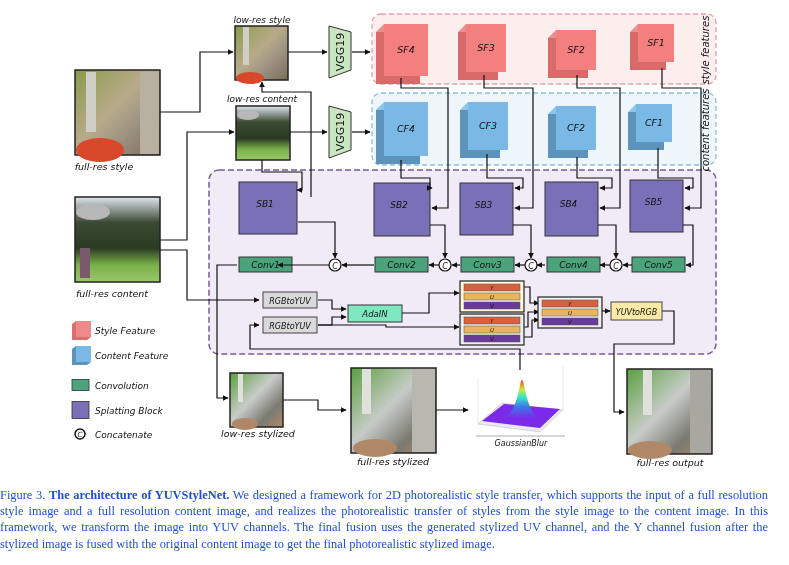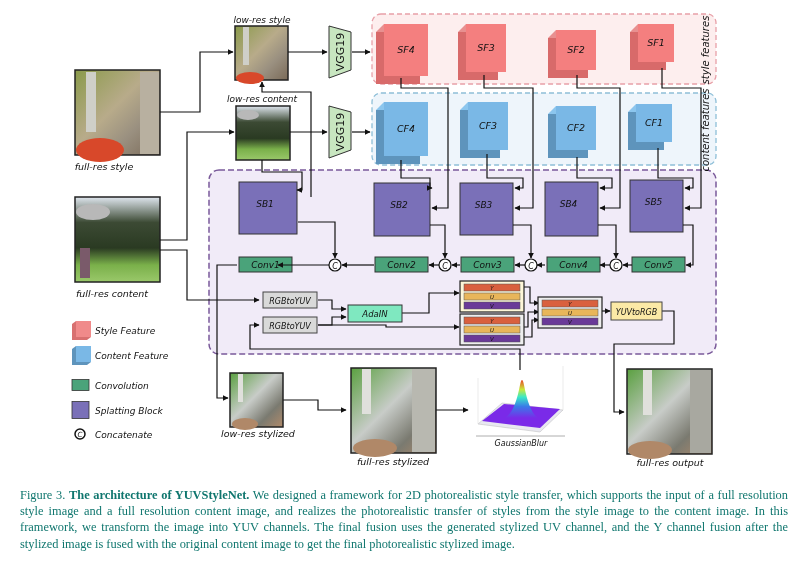--- a/index.html
+++ b/index.html
@@ -1,21 +1,21 @@
 <!DOCTYPE html>
 <html><head>
 <meta charset="utf-8">
 <style>
   html, body { margin: 0; padding: 0; background: #ffffff; }
   body { width: 789px; height: 565px; position: relative; overflow: hidden; font-family: "DejaVu Sans", sans-serif; }
   #fig { position: absolute; left: 0; top: 0; width: 789px; height: 480px; }
   .lbl { font-family: "DejaVu Sans", sans-serif; font-style: italic; fill: #111; }
   .caption {
-    position: absolute; left: 20px; top: 487px; width: 768px;
-    font-family: "Liberation Serif", serif; font-size: 12.4px; line-height: 16.2px; color: #0f766e;
+    position: absolute; left: 0; top: 487px; width: 768px;
+    font-family: "Liberation Serif", serif; font-size: 12.4px; line-height: 16.2px; color: #1d4ed8;
     text-align: justify;
   }
   .caption b { font-weight: bold; }
 </style>
 </head>
 <body>
 
 <svg id="fig" viewBox="0 0 789 480" xmlns="http://www.w3.org/2000/svg">
   <defs>
     <marker id="arr" viewBox="0 0 10 10" refX="9" refY="5" markerWidth="5" markerHeight="5" orient="auto">

